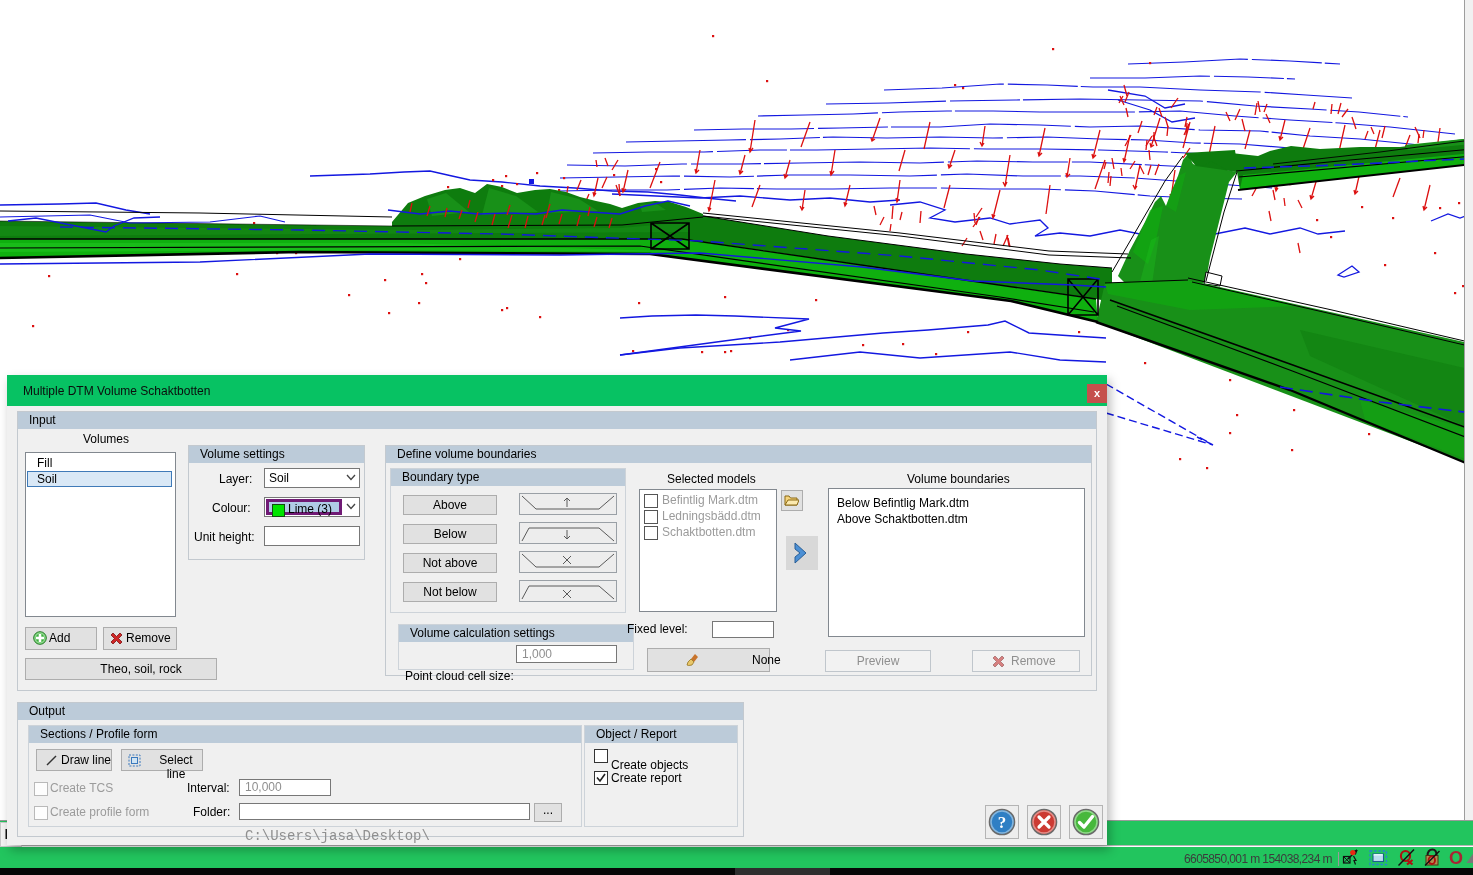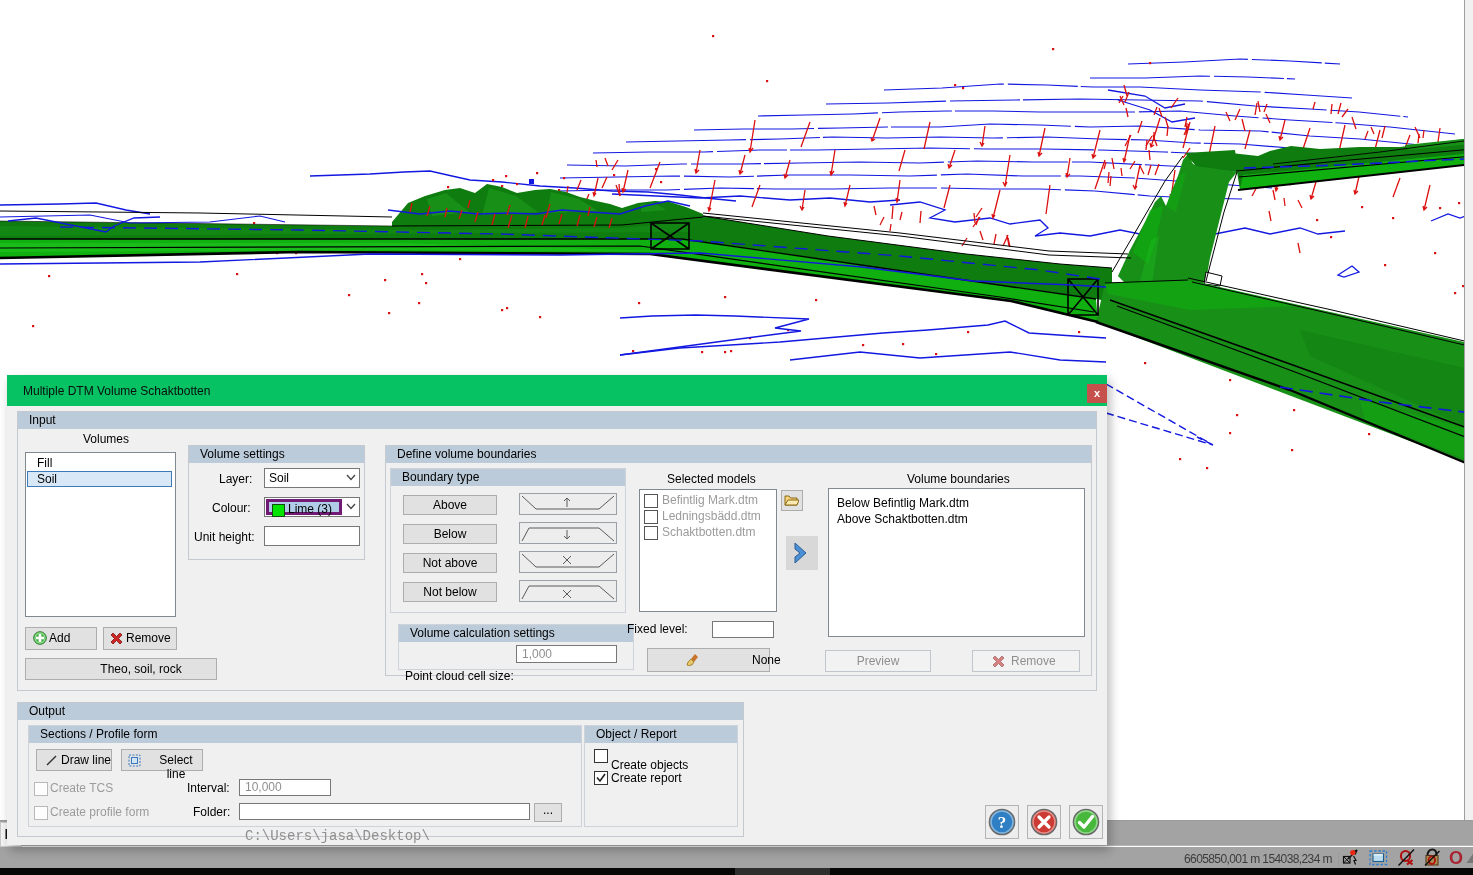--- a/index.html
+++ b/index.html
@@ -19,21 +19,21 @@
          line-height:17px;padding-left:11px;font-size:12px;}
   .btn{position:absolute;background:#e1e1e1;border:1px solid #adadad;
        text-align:center;font-size:12px;}
   .lbox{position:absolute;background:#fff;border:1px solid #82888f;}
   .cb{position:absolute;width:12px;height:12px;background:#fff;border:1px solid #333;}
   .cbg{position:absolute;width:12px;height:12px;background:#fdfdfd;border:1px solid #b9b9b9;}
   .glab{color:#9b9b9b;}
   .dis{background:#f2f2f2;border:1px solid #c0c6cc;color:#8f8f8f;}
   .ed{position:absolute;background:#fff;border:1px solid #777;}
   
-  #below{left:0;top:820px;width:1473px;height:48px;background:#a3a3a3;}
+  #below{left:0;top:820px;width:1473px;height:48px;background:#22c55e;}
   #blackbar{left:0;top:868px;width:1473px;height:7px;background:#060606;}
 </style>
 </head>
 <body>
 <svg id="canvas" class="abs" viewBox="0 0 1473 820">
 <path d="M1128,64 L1184,62 L1240,59 L1290,61 L1340,64" fill="none" stroke="#1318e0" stroke-width="1.15" stroke-dasharray="120 4 70 3 180 4"></path>
 <path d="M1090,78 L1145,78 L1200,76 L1248,77 L1295,79" fill="none" stroke="#1318e0" stroke-width="1.15" stroke-dasharray="120 4 70 3 180 4"></path>
 <path d="M884,90 L942,88 L1000,84 L1047,85 L1093,87 L1140,87 L1200,90 L1260,92 L1306,95 L1352,98" fill="none" stroke="#1318e0" stroke-width="1.15" stroke-dasharray="120 4 70 3 180 4"></path>
 <path d="M826,104 L888,103 L950,101 L1015,100 L1080,99 L1140,100 L1200,101 L1255,106 L1310,109 L1359,112 L1408,117" fill="none" stroke="#1318e0" stroke-width="1.15" stroke-dasharray="120 4 70 3 180 4"></path>
 <path d="M758,116 L805,115 L853,114 L900,112 L947,111 L993,111 L1040,112 L1087,112 L1133,112 L1180,111 L1235,116 L1290,120 L1340,123 L1390,127 L1455,134" fill="none" stroke="#1318e0" stroke-width="1.15" stroke-dasharray="120 4 70 3 180 4"></path>

